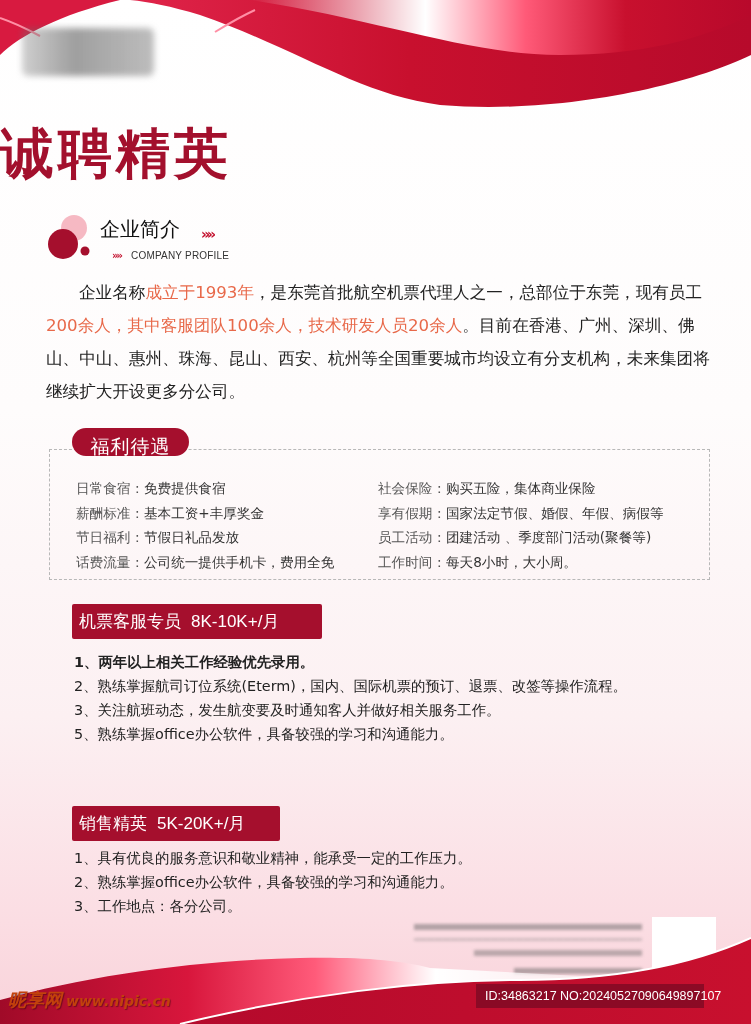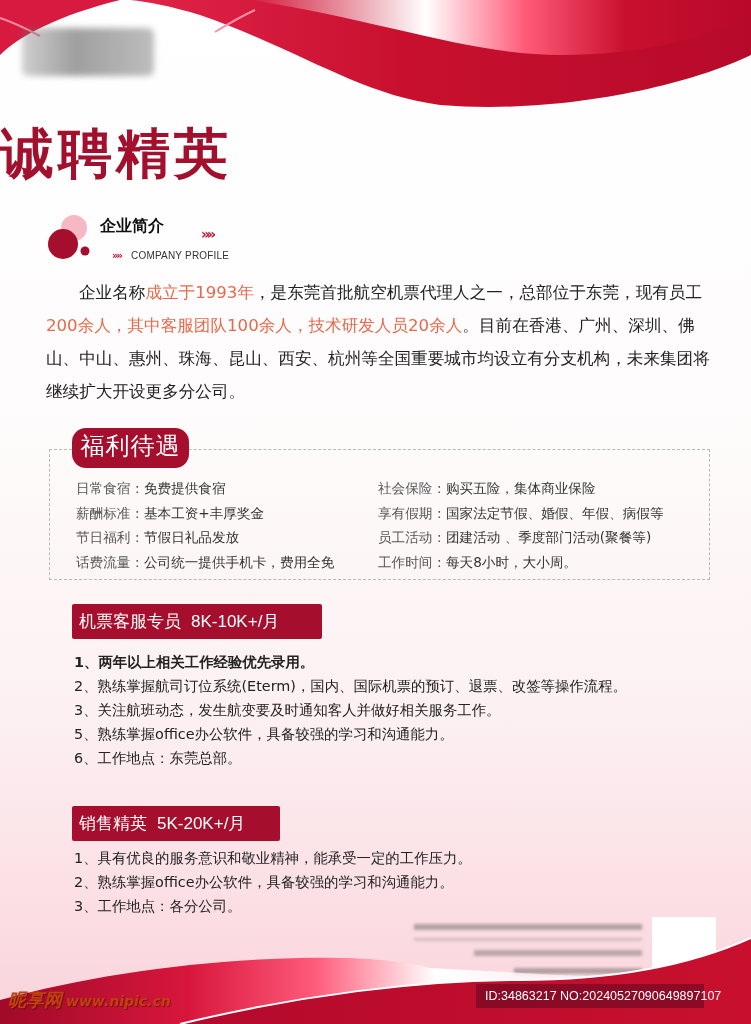--- a/index.html
+++ b/index.html
@@ -26,21 +26,21 @@
   .main-title {
     left: 0; top: 118px; width: 751px; text-align: left;
     font-family: "DejaVu Serif", "Liberation Serif", serif;
     font-weight: bold; font-size: 54px; letter-spacing: 4px;
     color: #a3102d;
   }
 
   
   .cp-icon { left: 46px; top: 214px; width: 44px; height: 50px; }
   .cp-title {
-    left: 100px; top: 216px; font-size: 16px; font-weight: bold; color: #111;
+    left: 100px; top: 216px; font-size: 20px; font-weight: normal; color: #111;
   }
   .cp-chev { left: 201px; top: 226px; font-size: 14px; font-weight: bold; color: #c3102d; letter-spacing: -3px; }
   .cp-sub-chev { left: 112px; top: 250px; font-size: 10px; font-weight: bold; color: #c3102d; letter-spacing: -2px; }
   .cp-sub {
     left: 131px; top: 250px; font-size: 10px; color: #333; letter-spacing: 0.2px;
     font-family: "Liberation Sans", sans-serif;
   }
 
   .intro {
     left: 46px; top: 276px; width: 670px;
@@ -48,23 +48,23 @@
     text-indent: 33px;
   }
   .intro .hl { color: #e8694a; }
 
   
   .benefit-box {
     left: 49px; top: 449px; width: 661px; height: 131px;
     border: 1.5px dashed #b8b8b8;
   }
   .benefit-tag {
-    left: 72px; top: 428px; width: 117px; height: 40px;
+    left: 72px; top: 428px; width: 117px; height: 28px;
     background: #a50f2d; color: #fff; border-radius: 14px;
-    font-size: 24px; text-align: center; line-height: 36px; letter-spacing: 1px;
+    font-size: 19px; text-align: center; line-height: 36px; letter-spacing: 1px;
   }
   .benefit-grid {
     left: 76px; top: 476px; width: 630px;
     display: grid; grid-template-columns: 302px 328px;
     row-gap: 0;
   }
   .benefit-item {
     font-size: 13.6px; line-height: 24.5px; color: #333; white-space: nowrap;
   }
   .benefit-item .lbl { color: #555; }
@@ -161,21 +161,20 @@
   <div class="benefit-item"><span class="lbl">话费流量：</span><span>公司统一提供手机卡，费用全免</span></div>
   <div class="benefit-item"><span class="lbl">工作时间：</span><span>每天8小时，大小周。</span></div>
 </div>
 
 <div class="abs job-tag job1-tag"><span>机票客服专员</span><span class="sal">8K-10K+/月</span></div>
 <ul class="abs job-list job1-list">
   <li>1、两年以上相关工作经验优先录用。</li>
   <li>2、熟练掌握航司订位系统(Eterm)，国内、国际机票的预订、退票、改签等操作流程。</li>
   <li>3、关注航班动态，发生航变要及时通知客人并做好相关服务工作。</li>
   <li>5、熟练掌握office办公软件，具备较强的学习和沟通能力。</li>
-  <li>6、工作地点：东莞总部。</li>
 </ul>
 
 <div class="abs job-tag job2-tag"><span>销售精英</span><span class="sal">5K-20K+/月</span></div>
 <ul class="abs job-list job2-list">
   <li>1、具有优良的服务意识和敬业精神，能承受一定的工作压力。</li>
   <li>2、熟练掌握office办公软件，具备较强的学习和沟通能力。</li>
   <li>3、工作地点：各分公司。</li>
 </ul>
 
 <div class="abs footer-blur"></div>

